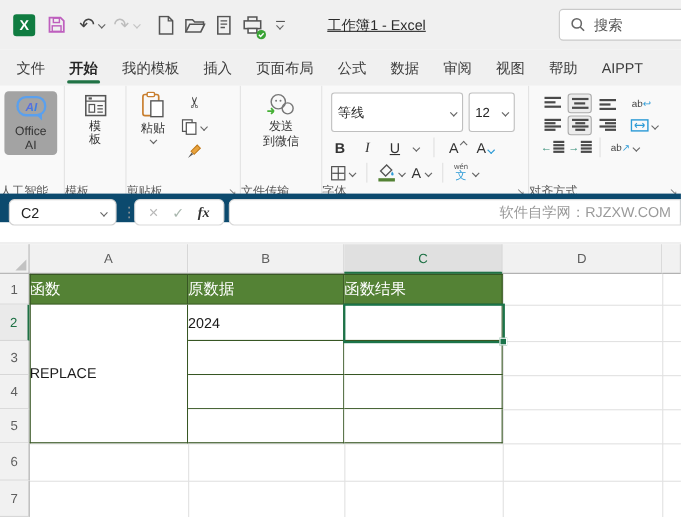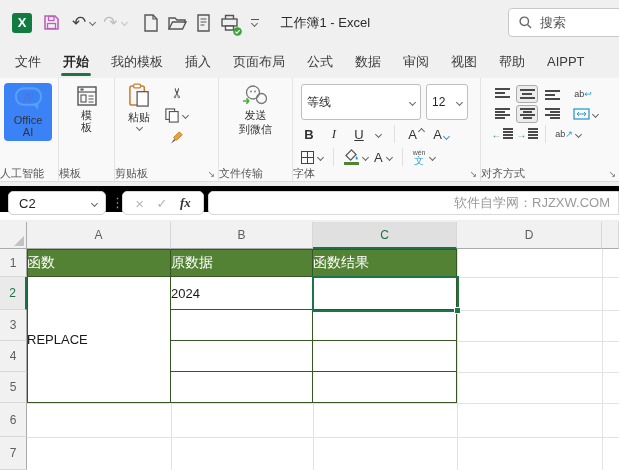--- a/index.html
+++ b/index.html
@@ -11,37 +11,37 @@
   .qat { display:flex; align-items:center; justify-content:center; height:24px; }
   .excel-logo { width:20px; height:20px; background:#107C41; border-radius:3px; color:#fff; font-weight:bold; font-size:13px; display:flex; align-items:center; justify-content:center; }
   .arrowglyph { font-size:17px; color:#444; line-height:1; }
   .arrowglyph.dis { color:#BDBDBD; }
   .cv { display:inline-block; width:5px; height:5px; border-right:1.3px solid #666; border-bottom:1.3px solid #666; transform:rotate(45deg); }
   .cv.dis { border-color:#C4C4C4; }
   .cv.up { transform:rotate(-135deg); }
   .cv.blue { border-color:#2E9BD6; }
   .qat-more { display:flex; flex-direction:column; align-items:center; gap:1px; }
   .qat-more .bar { width:8px; height:1.5px; background:#555; }
-  .doc-title { margin-left:22px; font-size:13px; color:#2B2B2B; }
+  .doc-title { margin-left:39px; font-size:13px; color:#2B2B2B;text-decoration:underline; }
   .searchbox { position:absolute; left:508px; top:8px; width:130px; height:29px; background:#fff; border:1px solid #C9C9C9; border-radius:4px; display:flex; align-items:center; padding-left:10px; gap:8px; font-size:13px; color:#555; }
 
   
   .tabs { position:absolute; left:0; top:45px; width:619px; height:33px; background:#F0F0F0; display:flex; align-items:stretch; padding-left:4px; }
   .tab { padding:0 11px; font-size:13px; color:#3b3b3b; display:flex; align-items:center; position:relative; }
   .tab.active { font-weight:bold; color:#262626; }
   .tab.active::after { content:""; position:absolute; left:9px; right:9px; bottom:2px; height:3px; background:#217346; border-radius:2px; }
 
   
   .ribbon { position:absolute; left:0; top:78px; width:619px; height:104px; background:#F9F9F9; border-bottom:1px solid #DCDCDC; display:flex; }
   .rgroup { position:relative; height:100%; padding:5px 4px 16px 4px; }
   .rgroup + .rgroup { border-left:1px solid #E3E3E3; }
   .glabel { position:absolute; bottom:0; left:0; right:0; font-size:11px; color:#595959; }
   .launcher { position:absolute; right:3px; bottom:2px; font-size:9px; color:#777; }
   .bigbtn { display:flex; flex-direction:column; align-items:center; justify-content:flex-start; gap:2px; font-size:11px; color:#333; text-align:center; line-height:12px; }
-  .aibtn { background:#3b82f6; border-radius:4px; padding:3px 4px; width:48px; }
+  .aibtn { background:#a3a3a3; border-radius:4px; padding:3px 4px; width:48px; }
   .strip1 { position:absolute; left:0; top:182px; width:619px; height:4px; background:#EFEFEF; }
   .strip2 { position:absolute; left:0; top:220px; width:619px; height:2px; background:#EFEFEF; }
 
   .combo { border:1px solid #BFBFBF; border-radius:3px; background:#fff; height:36px; display:flex; align-items:center; justify-content:space-between; padding:0 5px; font-size:12px; color:#262626; }
   .fontrow { display:flex; align-items:center; margin-top:5px; }
   .fbtn { height:18px; min-width:16px; display:flex; align-items:center; justify-content:center; color:#333; }
   .vdiv { width:1px; height:18px; background:#E0E0E0; margin:0 4px; }
 
   .lni { width:15px; height:12px; background-repeat:no-repeat;
          background-image:linear-gradient(#4a4a4a,#4a4a4a),linear-gradient(#4a4a4a,#4a4a4a),linear-gradient(#4a4a4a,#4a4a4a),linear-gradient(#4a4a4a,#4a4a4a); }
@@ -57,21 +57,21 @@
 
   .borders-ico { width:13px; height:13px; border:1px solid #444; position:relative; }
   .borders-ico::before { content:""; position:absolute; left:0; right:0; top:5px; height:1px; background:#444; }
   .borders-ico::after  { content:""; position:absolute; top:0; bottom:0; left:5px; width:1px; background:#444; }
   .greenbar { width:15px; height:3px; background:#548235; margin-top:1px; }
   .stack { display:flex; flex-direction:column; align-items:center; line-height:1; }
   .pinyin-top { font-size:7px; color:#555; }
   .pinyin-bot { font-size:10px; color:#2E9BD6; }
 
   
-  .formula { position:absolute; left:0; top:186px; width:619px; height:26px; background:#000000; }
+  .formula { position:absolute; left:0; top:176px; width:619px; height:26px; background:#0c4a6e; }
   .namebox { position:absolute; left:8px; top:5px; width:98px; height:24px; border:1px solid #D2D2D2; border-radius:5px; background:#fff; display:flex; align-items:center; justify-content:space-between; padding:0 8px 0 10px; font-size:13px; color:#222; }
   .fdots { position:absolute; left:111px; top:9px; color:#999; font-size:13px; }
   .fbtns { position:absolute; left:122px; top:5px; width:82px; height:24px; border:1px solid #D9D9D9; border-radius:5px; background:#fff; display:flex; align-items:center; justify-content:space-around; padding:0 6px; }
   .fx-cancel { color:#B8B8B8; font-size:15px; }
   .fx-enter { color:#A9B7AE; font-size:13px; }
   .fx-fx { font-family:"Liberation Serif", serif; font-style:italic; font-weight:bold; font-size:13px; color:#333; }
   .finput { position:absolute; left:208px; top:5px; width:411px; height:24px; border:1px solid #D9D9D9; border-radius:5px 0 0 5px; background:#fff; display:flex; align-items:center; justify-content:flex-end; padding-right:8px; font-size:13px; color:#999; }
   .watermark { color:#9A9A9A; }
 
   

